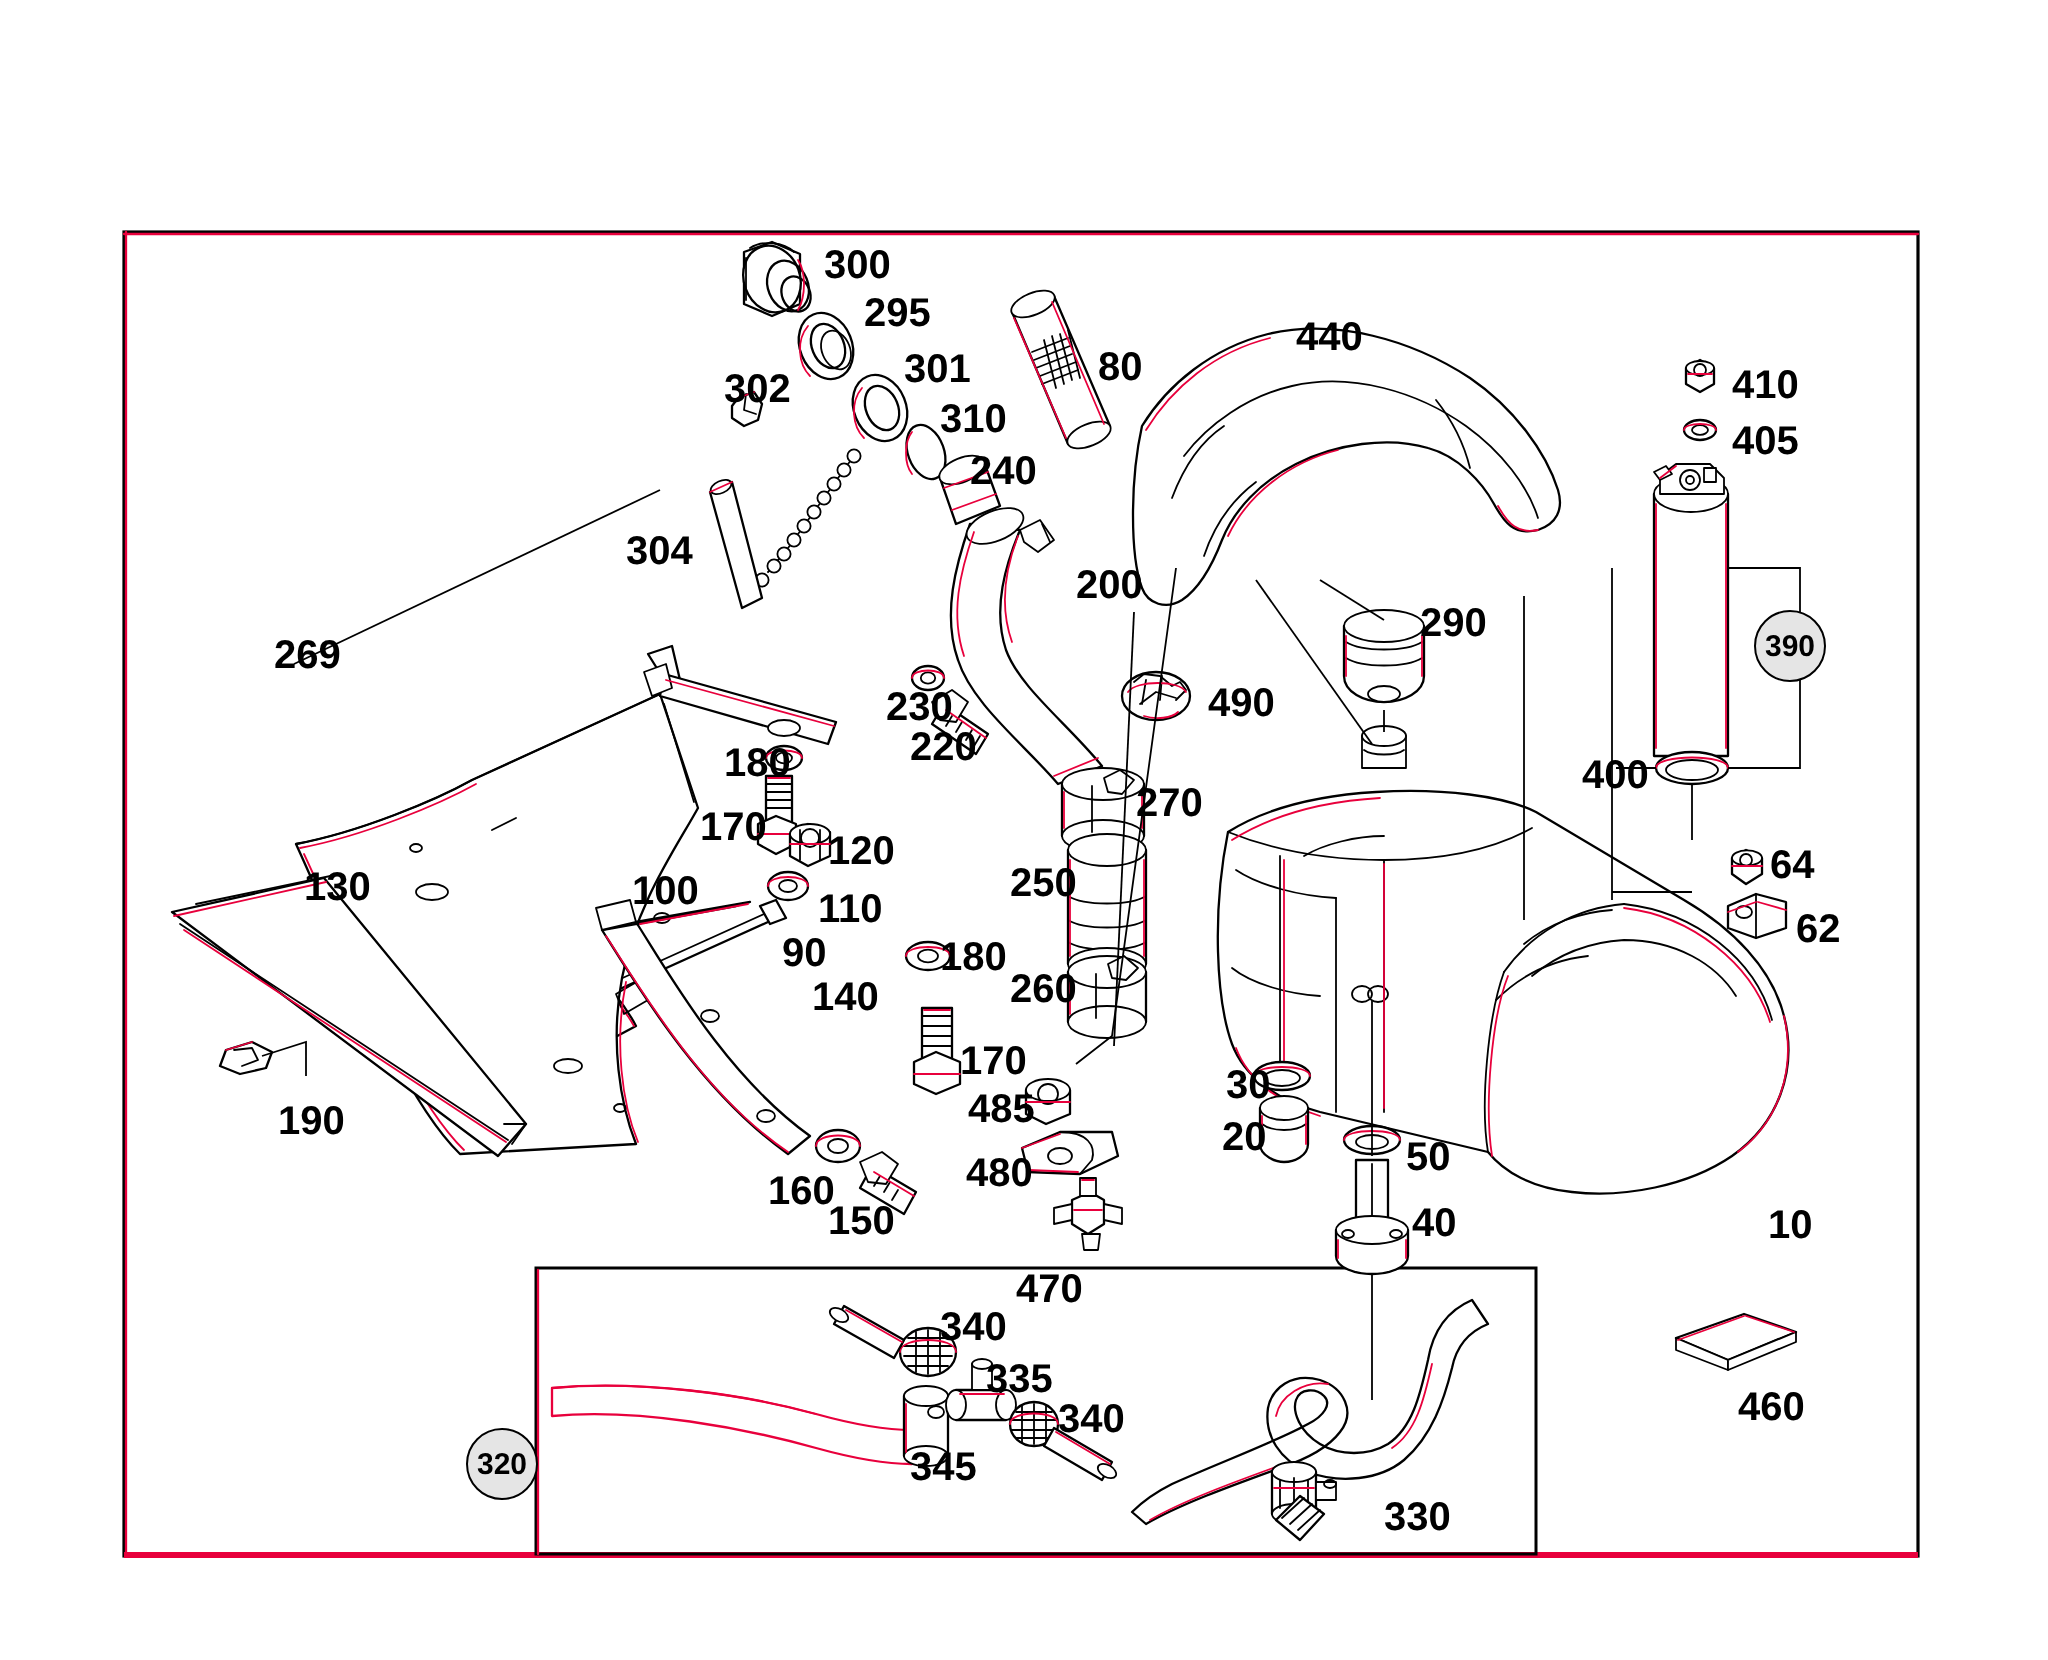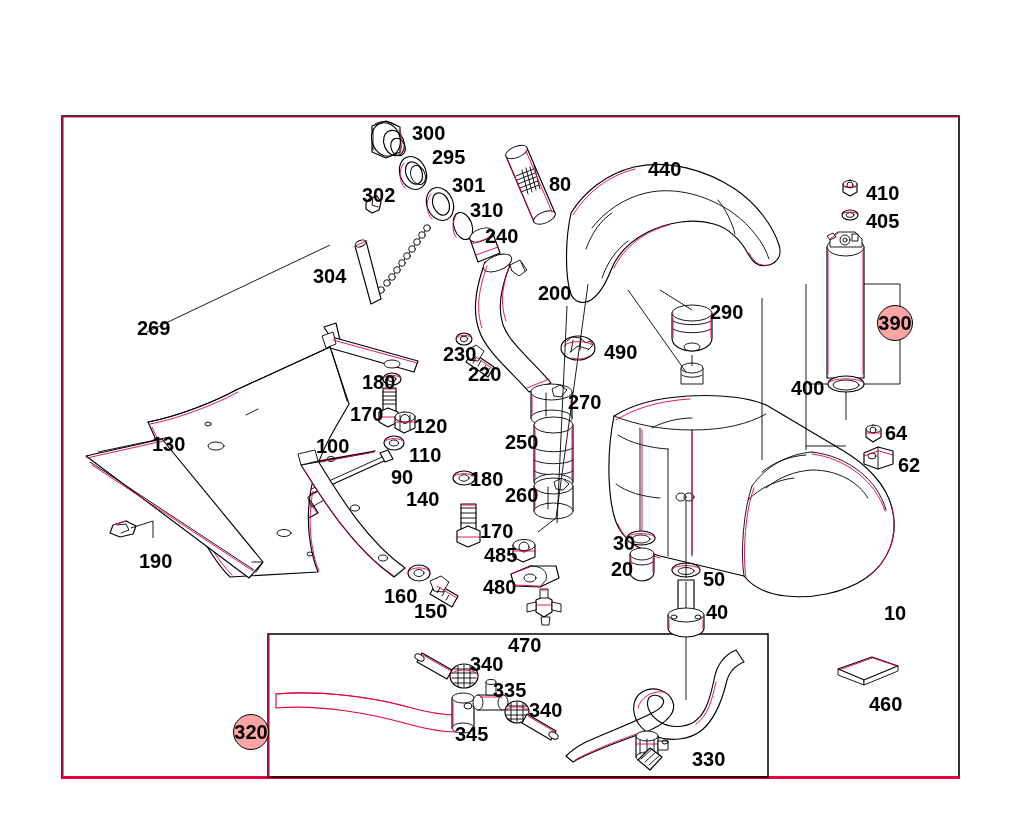--- a/index.html
+++ b/index.html
@@ -5,22 +5,22 @@
 <style>
   html,body{margin:0;padding:0;background:#ffffff;}
   body{width:1024px;height:830px;overflow:hidden;
        font-family:"Liberation Sans","DejaVu Sans",sans-serif;}
   #stage{position:relative;width:1024px;height:830px;background:#ffffff;}
   #stage svg{position:absolute;left:0;top:0;width:1024px;height:830px;}
   .lbl{position:absolute;font-family:"Liberation Sans","DejaVu Sans",sans-serif;
        font-size:20px;font-weight:700;color:#000000;white-space:nowrap;
        line-height:1;letter-spacing:0px;}
   .balloon{position:absolute;width:34px;height:34px;border:1.6px solid #000;
-      border-radius:50%;background:#fca5a5;display:flex;align-items:center;
-      justify-content:center;font-size:20px;font-weight:700;color:#000;
+      border-radius:50%;background:#e5e5e5;display:flex;align-items:center;
+      justify-content:center;font-size:15px;font-weight:700;color:#000;
       font-family:"Liberation Sans","DejaVu Sans",sans-serif;text-align:right;}
 </style>
 </head>
 <body>
 
 <div id="stage">
 
 <svg viewBox="0 0 1024 830" xmlns="http://www.w3.org/2000/svg">
   <defs>
     <style>
@@ -598,21 +598,21 @@
       <div class="lbl" style="left: 648px; top: 159px;">440</div>
       <div class="lbl" style="left: 866px; top: 183px;">410</div>
       <div class="lbl" style="left: 866px; top: 211px;">405</div>
       <div class="lbl" style="left: 313px; top: 266px;">304</div>
       <div class="lbl" style="left: 538px; top: 283px;">200</div>
       <div class="lbl" style="left: 710px; top: 302px;">290</div>
       <div class="balloon" style="left: 877px; top: 305px;">390</div>
       <div class="lbl" style="left: 137px; top: 318px;">269</div>
       <div class="lbl" style="left: 443px; top: 344px;">230</div>
       <div class="lbl" style="left: 604px; top: 342px;">490</div>
-      <div class="lbl" style="left: 468px; top: 364px; text-align: center;">220</div>
+      <div class="lbl" style="left: 455px; top: 364px; text-align: center;">220</div>
       <div class="lbl" style="left: 362px; top: 372px;">180</div>
       <div class="lbl" style="left: 568px; top: 392px;">270</div>
       <div class="lbl" style="left: 791px; top: 378px;">400</div>
       <div class="lbl" style="left: 350px; top: 404px;">170</div>
       <div class="lbl" style="left: 414px; top: 416px;">120</div>
       <div class="lbl" style="left: 152px; top: 434px;">130</div>
       <div class="lbl" style="left: 316px; top: 436px;">100</div>
       <div class="lbl" style="left: 409px; top: 445px;">110</div>
       <div class="lbl" style="left: 505px; top: 432px;">250</div>
       <div class="lbl" style="left: 885px; top: 423px;">64</div>

